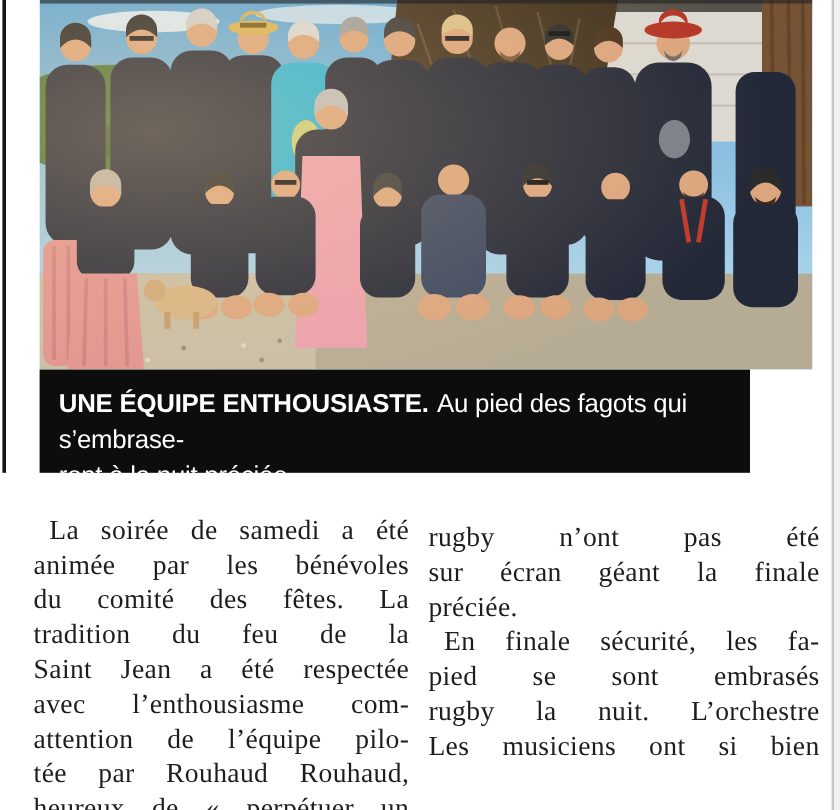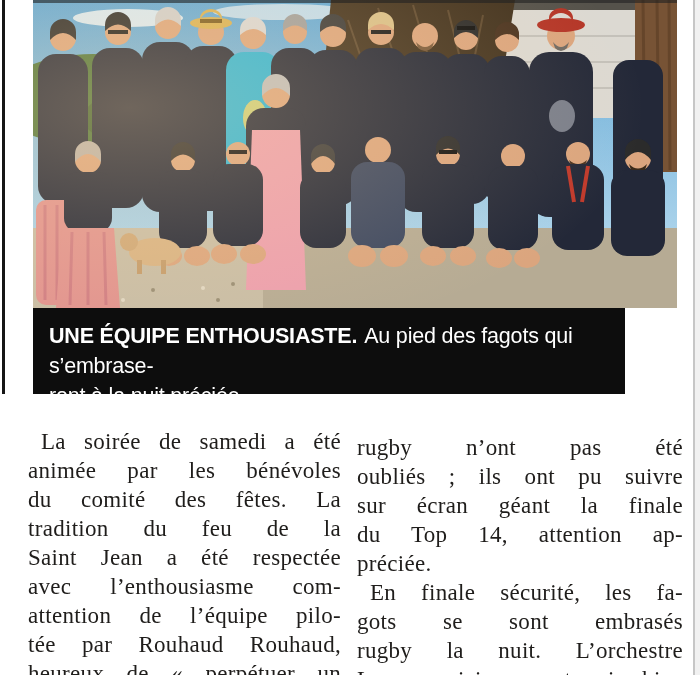--- a/index.html
+++ b/index.html
@@ -295,26 +295,24 @@
     <div class="line">tradition du feu de la</div>
     <div class="line">Saint Jean a été respectée</div>
     <div class="line">avec l’enthousiasme com-</div>
     <div class="line">attention de l’équipe pilo-</div>
     <div class="line">tée par Rouhaud Rouhaud,</div>
     <div class="line">heureux de « perpétuer un</div>
   </div>
 
   <div class="col col-right">
     <div class="line">rugby n’ont pas été</div>
-    <div class="line">oubliés ; ils ont pu suivre</div>
     <div class="line">sur écran géant la finale</div>
-    <div class="line">du Top 14, attention ap-</div>
     <div class="line noj">préciée.</div>
     <div class="line indent">En finale sécurité, les fa-</div>
-    <div class="line">gots se sont embrasés</div>
+    <div class="line">pied se sont embrasés</div>
     <div class="line">rugby la nuit. L’orchestre</div>
     <div class="line">Les musiciens ont si bien</div>
   </div>
 
   <div class="rule-right"></div>
   <div class="margin-right"></div>
 
 </div>
 
 </body></html>

